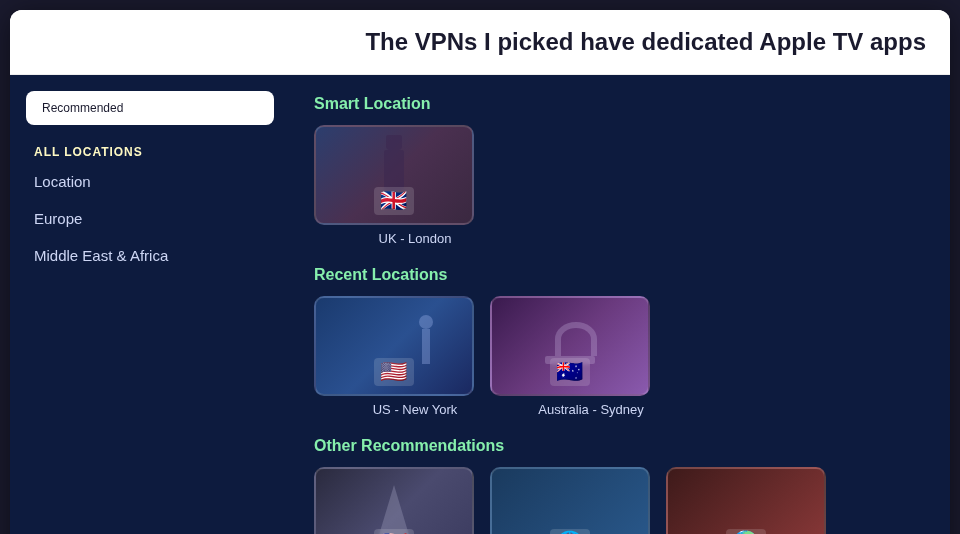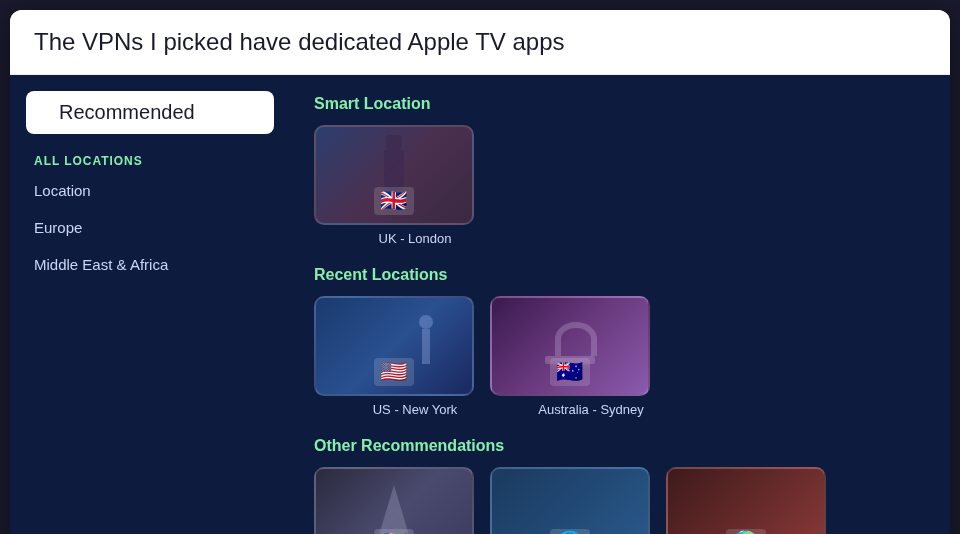--- a/index.html
+++ b/index.html
@@ -19,60 +19,60 @@
       overflow: hidden;
       box-shadow: 0 4px 30px rgba(0,0,0,0.5);
     }
     .header-banner {
       background: white;
       padding: 18px 24px;
       border-bottom: 1px solid #eee;
     }
     .header-banner h1 {
       font-size: 24px;
-      font-weight: 400;
+      font-weight: 700;
       color: #1a1a2e;
-      text-align: left;
+      text-align: right;
     }
     .app-body {
       background: #0d1b3e;
       display: flex;
       min-height: 440px;
     }
     
     .sidebar {
       width: 280px;
       background: #0d1b3e;
       padding: 16px 0;
       flex-shrink: 0;
     }
     .sidebar-selected {
       background: white;
       border-radius: 8px;
       margin: 0 16px 16px 16px;
-      padding: 10px 33px;
-      font-size: 20px;
+      padding: 10px 16px;
+      font-size: 12px;
       font-weight: 500;
       color: #1a1a2e;
     }
     .sidebar-nav {
       list-style: none;
       padding: 0 16px;
     }
     .sidebar-nav li {
       padding: 10px 8px;
       color: #cdd6f4;
       font-size: 15px;
       cursor: pointer;
       border-radius: 6px;
     }
     .sidebar-nav li.section-header {
       font-size: 12px;
       font-weight: 700;
-      color: #86efac;
+      color: #fef9c3;
       letter-spacing: 0.08em;
       text-transform: uppercase;
       padding-top: 4px;
       padding-bottom: 4px;
     }
     
     .main-content {
       flex: 1;
       padding: 20px 24px;
       overflow-y: auto;

